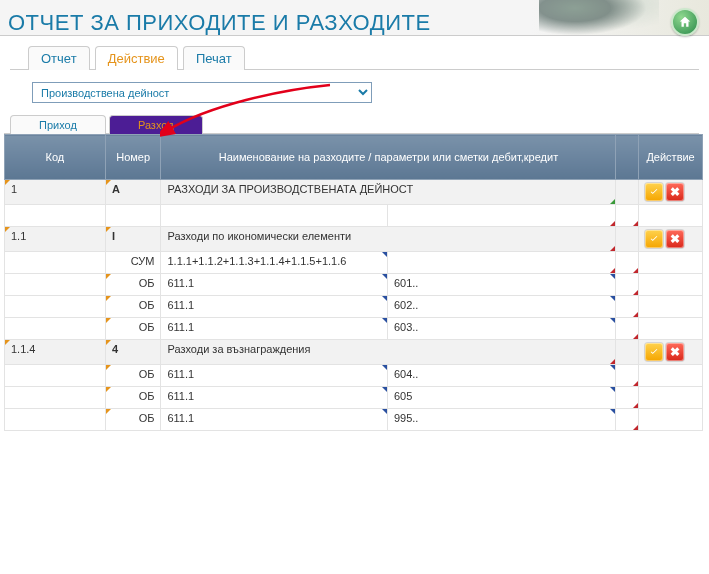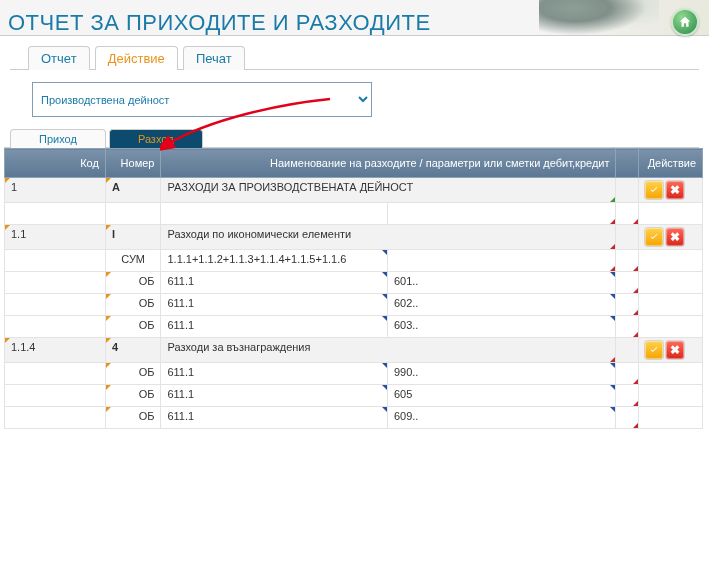--- a/index.html
+++ b/index.html
@@ -78,21 +78,21 @@
     margin-top: -1px;
     margin-left: 10px;
     margin-right: 10px;
   }
 
   .select-row {
     margin: 12px 0 12px 32px;
   }
   .sel {
     width: 340px;
-    height: 35px;
+    height: 21px;
     border: 1px solid #7f9db9;
     padding: 1px 4px;
     color: #1a7ba8;
     font-size: 11px;
     background: #fff;
   }
 
   .subtabs {
     margin: 6px 0 0 10px;
     position: relative;
@@ -102,21 +102,21 @@
     padding: 3px 28px;
     border: 1px solid #ccc;
     border-bottom: none;
     background: #fafafa;
     color: #1a7ba8;
     border-radius: 4px 4px 0 0;
     cursor: pointer;
     font-size: 11px;
   }
   .subtab.active {
-    background: #0c4a6e;
+    background: #4c1d95;
     color: #e5941c;
   }
 
   .arrow {
     position: absolute;
     left: 150px;
     top: -40px;
     pointer-events: none;
   }
 
@@ -125,22 +125,22 @@
     border-collapse: collapse;
     width: calc(100% - 10px);
     margin-left: 4px;
     table-layout: fixed;
   }
   .grid th {
     background: #6f88a0;
     background: linear-gradient(#7a92aa, #5c7793);
     color: #fff;
     font-weight: normal;
-    text-align: right;
-    padding: 8px 6px;
+    text-align: center;
+    padding: 16px 6px;
     border: 1px solid #8fa2b6;
     font-size: 11px;
     white-space: nowrap;
     overflow: hidden;
   }
   .grid td {
     border: 1px solid #e3e3e3;
     padding: 0;
     height: 22px;
     font-size: 11px;
@@ -303,21 +303,21 @@
           <div class="cell-in actions"><span class="ico-btn ico-edit"><svg viewBox="0 0 24 24">
                 <path fill="#fff" d="M20 6L9 17l-5-5 1.5-1.5L9 14l9.5-9.5z"></path>
               </svg></span><span class="ico-btn ico-del">✖</span></div>
         </td>
       </tr>
       <tr class="white">
         <td>
           <div class="cell-in"></div>
         </td>
         <td>
-          <div class="cell-in" style="text-align:center">СУМ</div>
+          <div class="cell-in" style="text-align:right">СУМ</div>
         </td>
         <td>
           <div class="cell-in dog-tr-blue">1.1.1+1.1.2+1.1.3+1.1.4+1.1.5+1.1.6</div>
         </td>
         <td>
           <div class="cell-in dog-br-red"></div>
         </td>
         <td>
           <div class="cell-in dog-br-red"></div>
         </td>
@@ -408,21 +408,21 @@
         <td>
           <div class="cell-in"></div>
         </td>
         <td>
           <div class="cell-in dog-tl" style="text-align:right">ОБ</div>
         </td>
         <td>
           <div class="cell-in dog-tr-blue">611.1</div>
         </td>
         <td>
-          <div class="cell-in dog-tr-blue">990..</div>
+          <div class="cell-in dog-tr-blue">604..</div>
         </td>
         <td>
           <div class="cell-in dog-br-red"></div>
         </td>
         <td>
           <div class="cell-in"></div>
         </td>
       </tr>
       <tr class="white">
         <td>
@@ -448,21 +448,21 @@
         <td>
           <div class="cell-in"></div>
         </td>
         <td>
           <div class="cell-in dog-tl" style="text-align:right">ОБ</div>
         </td>
         <td>
           <div class="cell-in dog-tr-blue">611.1</div>
         </td>
         <td>
-          <div class="cell-in dog-tr-blue">609..</div>
+          <div class="cell-in dog-tr-blue">995..</div>
         </td>
         <td>
           <div class="cell-in dog-br-red"></div>
         </td>
         <td>
           <div class="cell-in"></div>
         </td>
       </tr>
     </tbody>
 </table>

